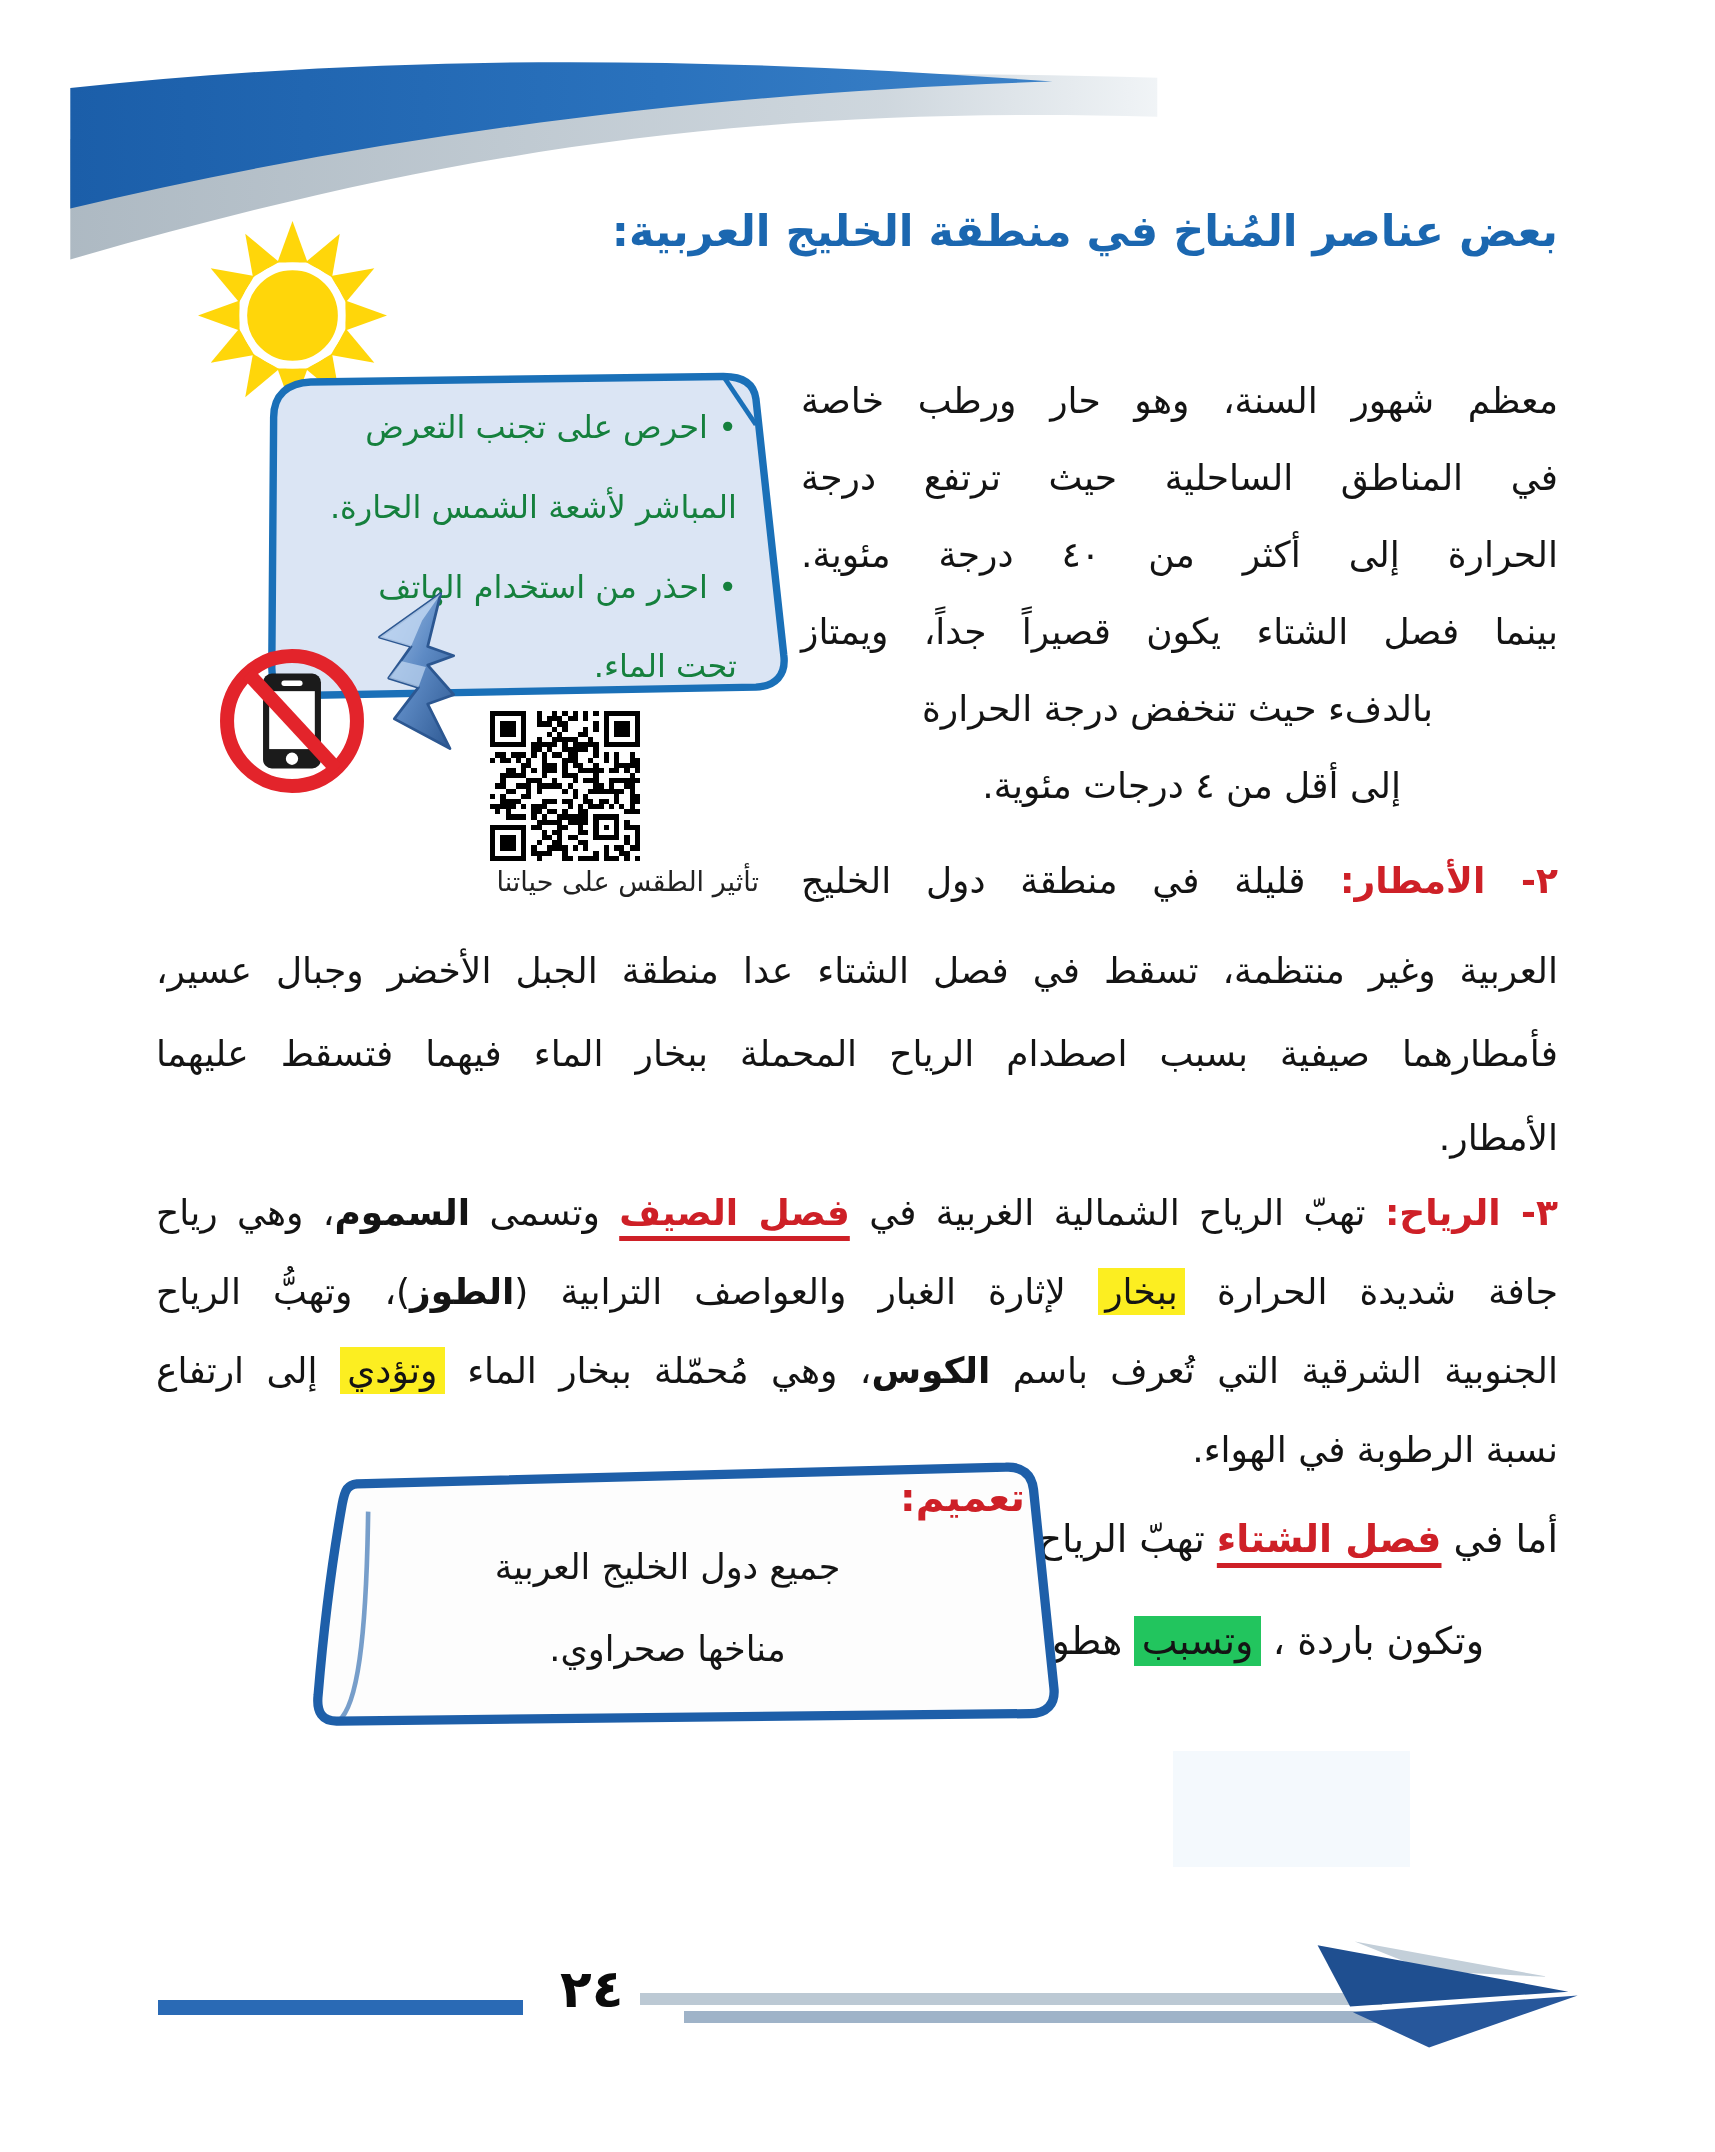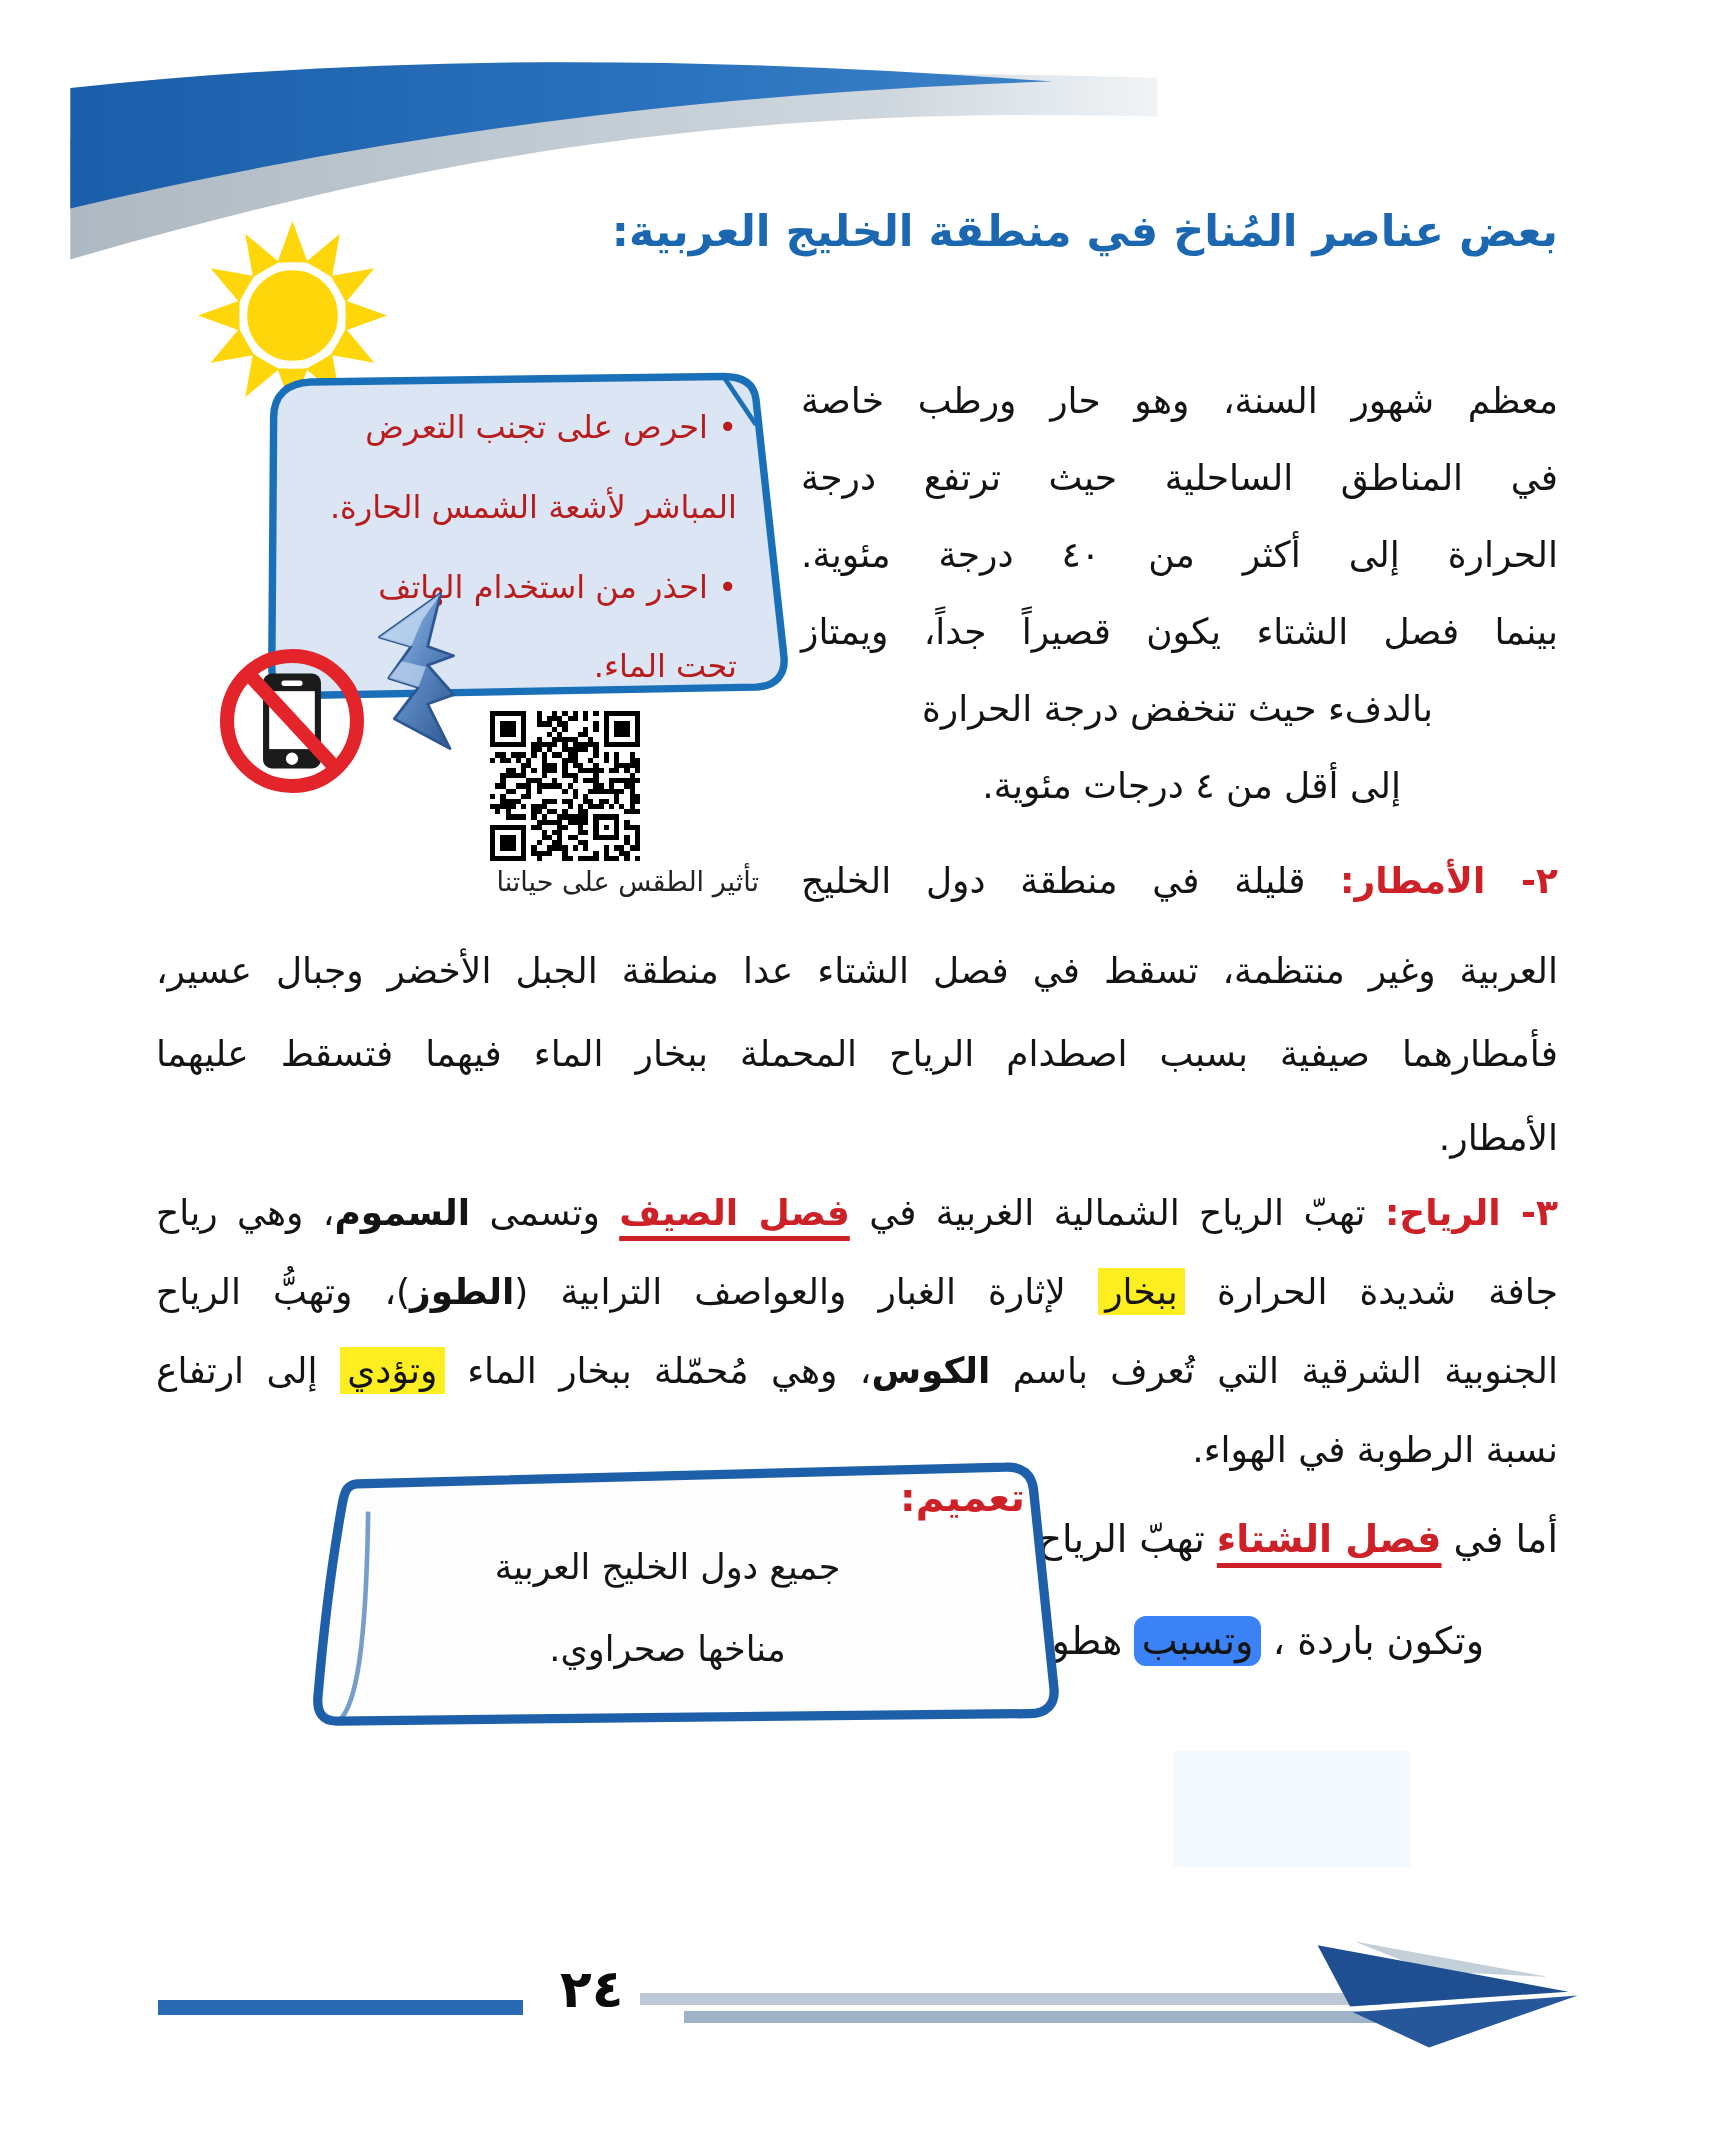--- a/index.html
+++ b/index.html
@@ -36,25 +36,25 @@
   .rh{color:#ce2027;font-weight:bold;}
   .ru{
     color:#ce2027;font-weight:bold;
     text-decoration:underline;
     text-decoration-color:#ce2027;
     text-decoration-thickness:4.6px;
     text-underline-offset:11px;
   }
   .b{font-weight:bold;}
   .hy{background:#fcee21;padding:2.8px 7.4px;}
-  .hb{background:#3b82f6;padding:2.8px 7.4px;border-radius:12px;}
+  .hb{background:#22c55e;padding:2.8px 7.4px;}
   .tip-line{
     position:absolute;
     font-size:32px;
-    color:#b91c1c;
+    color:#15803d;
     white-space:nowrap;
   }
   .qr-caption{
     position:absolute;
     left:453px;top:866px;width:306px;
     text-align:right;
     font-size:27px;color:#222;
   }
   .gen-heading{
     position:absolute;

